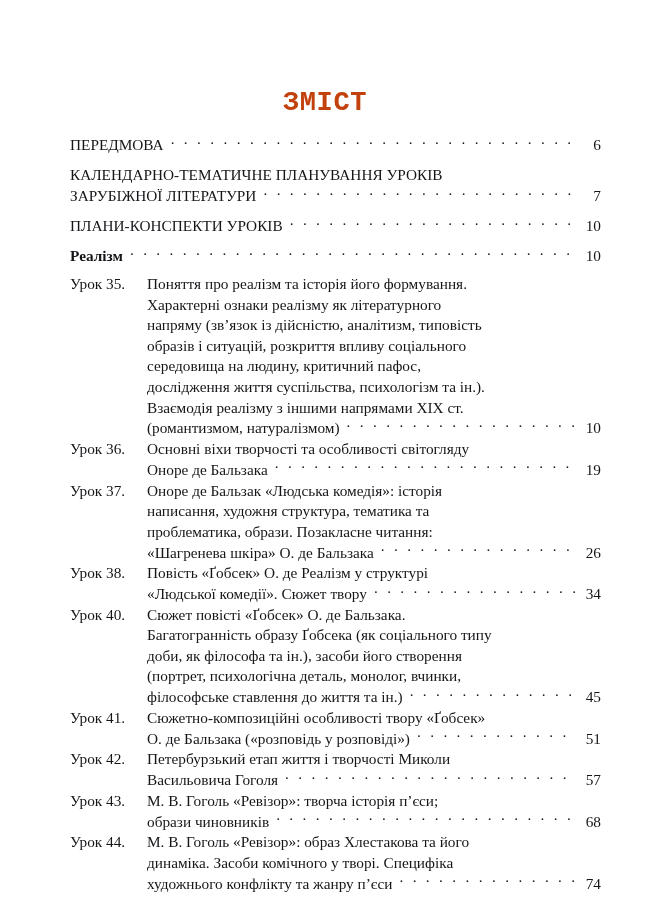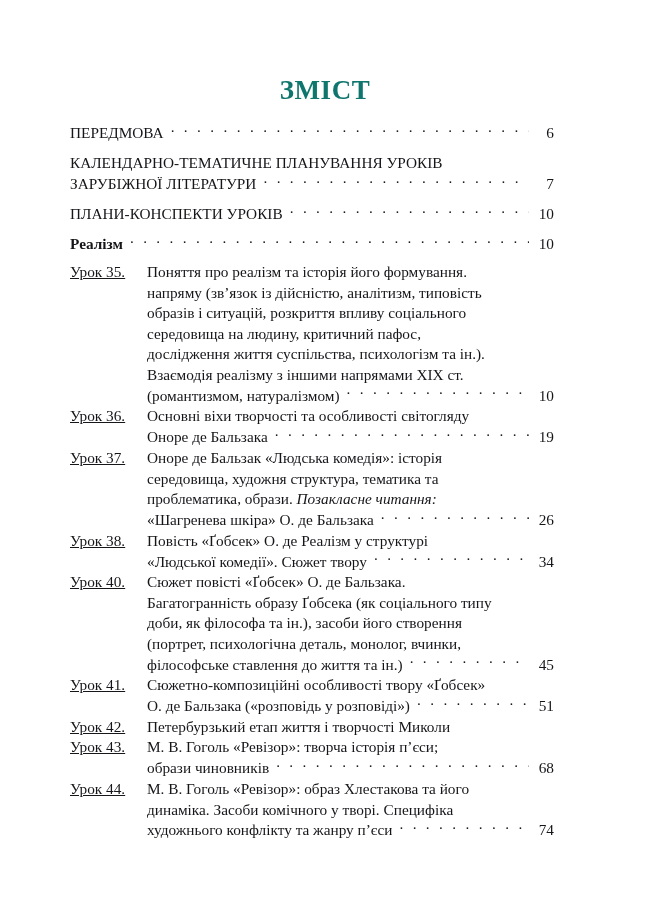--- a/index.html
+++ b/index.html
@@ -19,34 +19,34 @@
 
   .page {
     position: relative;
     width: 650px;
     height: 900px;
     box-sizing: border-box;
     padding: 0;
   }
 
   .toc-title {
-    font-family: Liberation Serif, serif;
+    font-family: Liberation Mono, monospace;
     font-weight: bold;
     font-size: 27px;
     letter-spacing: 0.6px;
     text-align: center;
-    margin: 3px;
+    margin: 16px;
     padding-top: 72px;
-    color: #0f766e;
+    color: #c2410c;
   }
 
   .toc-body {
     margin-top: 16px;
     padding-left: 70px;
-    padding-right: 96px;
+    padding-right: 49px;
   }
 
   
   .section-entry {
     display: block;
     font-size: 15.3px;
     line-height: 21px;
     margin-bottom: 9px;
     position: relative;
   }
@@ -96,31 +96,29 @@
   .lesson {
     display: flex;
     align-items: flex-start;
     font-size: 15.3px;
     line-height: 20.6px;
   }
   .lesson-label {
     flex: 0 0 77px;
     width: 77px;
     white-space: nowrap;
-    text-decoration: underline;
   }
   .lesson-body {
     flex: 1 1 auto;
     min-width: 0;
   }
   .lesson-line {
     display: block;
   }
   .italic {
-    font-style: italic;
   }
 
   
   .sec-plainline {
     display: block;
   }
 </style>
 </head>
 <body>
 
@@ -161,20 +159,21 @@
         <span class="leader-fill"></span>
         <span class="pageno">10</span>
       </div>
     </div>
 
     <div id="lesson-list">
         <div class="lesson">
           <span class="lesson-label">Урок 35.</span>
           <div class="lesson-body">
             <span class="lesson-line">Поняття про реалізм та історія його формування.</span>
+            <span class="lesson-line">Характерні ознаки реалізму як літературного</span>
             <span class="lesson-line">напряму (зв’язок із дійсністю, аналітизм, типовість</span>
             <span class="lesson-line">образів і ситуацій, розкриття впливу соціального</span>
             <span class="lesson-line">середовища на людину, критичний пафос,</span>
             <span class="lesson-line">дослідження життя суспільства, психологізм та ін.).</span>
             <span class="lesson-line">Взаємодія реалізму з іншими напрямами XIX ст.</span>
             <div class="leader-row">
               <span class="leader-text">(романтизмом, натуралізмом)</span>
               <span class="leader-fill"></span>
               <span class="pageno">10</span>
             </div>
@@ -188,21 +187,21 @@
               <span class="leader-text">Оноре де Бальзака</span>
               <span class="leader-fill"></span>
               <span class="pageno">19</span>
             </div>
           </div>
         </div>
         <div class="lesson">
           <span class="lesson-label">Урок 37.</span>
           <div class="lesson-body">
             <span class="lesson-line">Оноре де Бальзак «Людська комедія»: історія</span>
-            <span class="lesson-line">середовища, художня структура, тематика та</span>
+            <span class="lesson-line">написання, художня структура, тематика та</span>
             <span class="lesson-line"><span>проблематика, образи. </span><span class="italic">Позакласне читання:</span></span>
             <div class="leader-row">
               <span class="leader-text">«Шагренева шкіра» О. де Бальзака</span>
               <span class="leader-fill"></span>
               <span class="pageno">26</span>
             </div>
           </div>
         </div>
         <div class="lesson">
           <span class="lesson-label">Урок 38.</span>
@@ -237,20 +236,25 @@
               <span class="leader-text">О. де Бальзака («розповідь у розповіді»)</span>
               <span class="leader-fill"></span>
               <span class="pageno">51</span>
             </div>
           </div>
         </div>
         <div class="lesson">
           <span class="lesson-label">Урок 42.</span>
           <div class="lesson-body">
             <span class="lesson-line">Петербурзький етап життя і творчості Миколи</span>
+            <div class="leader-row">
+              <span class="leader-text">Васильовича Гоголя</span>
+              <span class="leader-fill"></span>
+              <span class="pageno">57</span>
+            </div>
           </div>
         </div>
         <div class="lesson">
           <span class="lesson-label">Урок 43.</span>
           <div class="lesson-body">
             <span class="lesson-line">М. В. Гоголь «Ревізор»: творча історія п’єси;</span>
             <div class="leader-row">
               <span class="leader-text">образи чиновників</span>
               <span class="leader-fill"></span>
               <span class="pageno">68</span>

